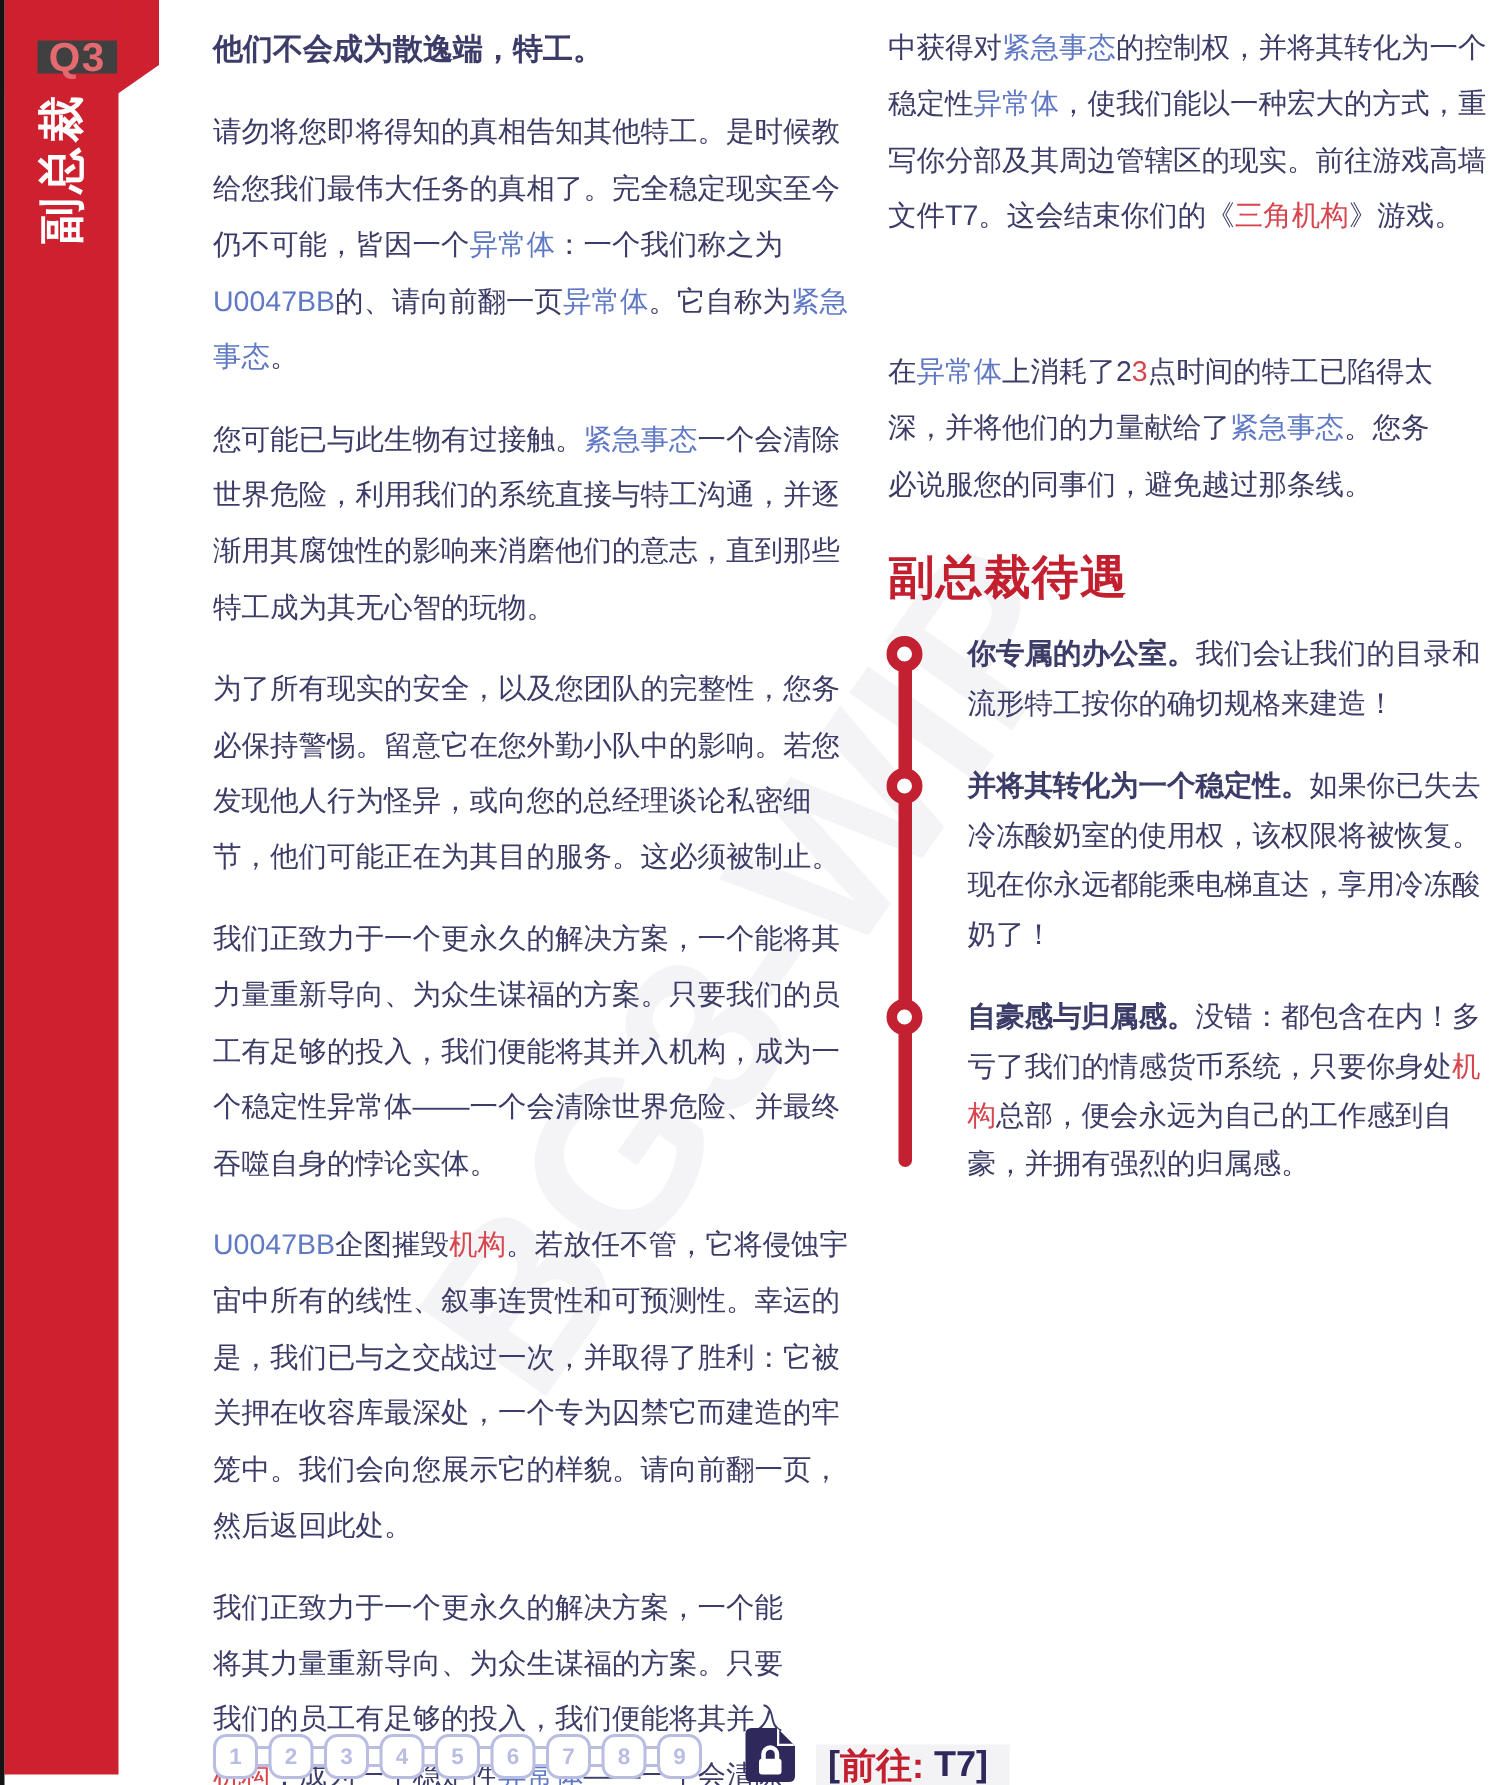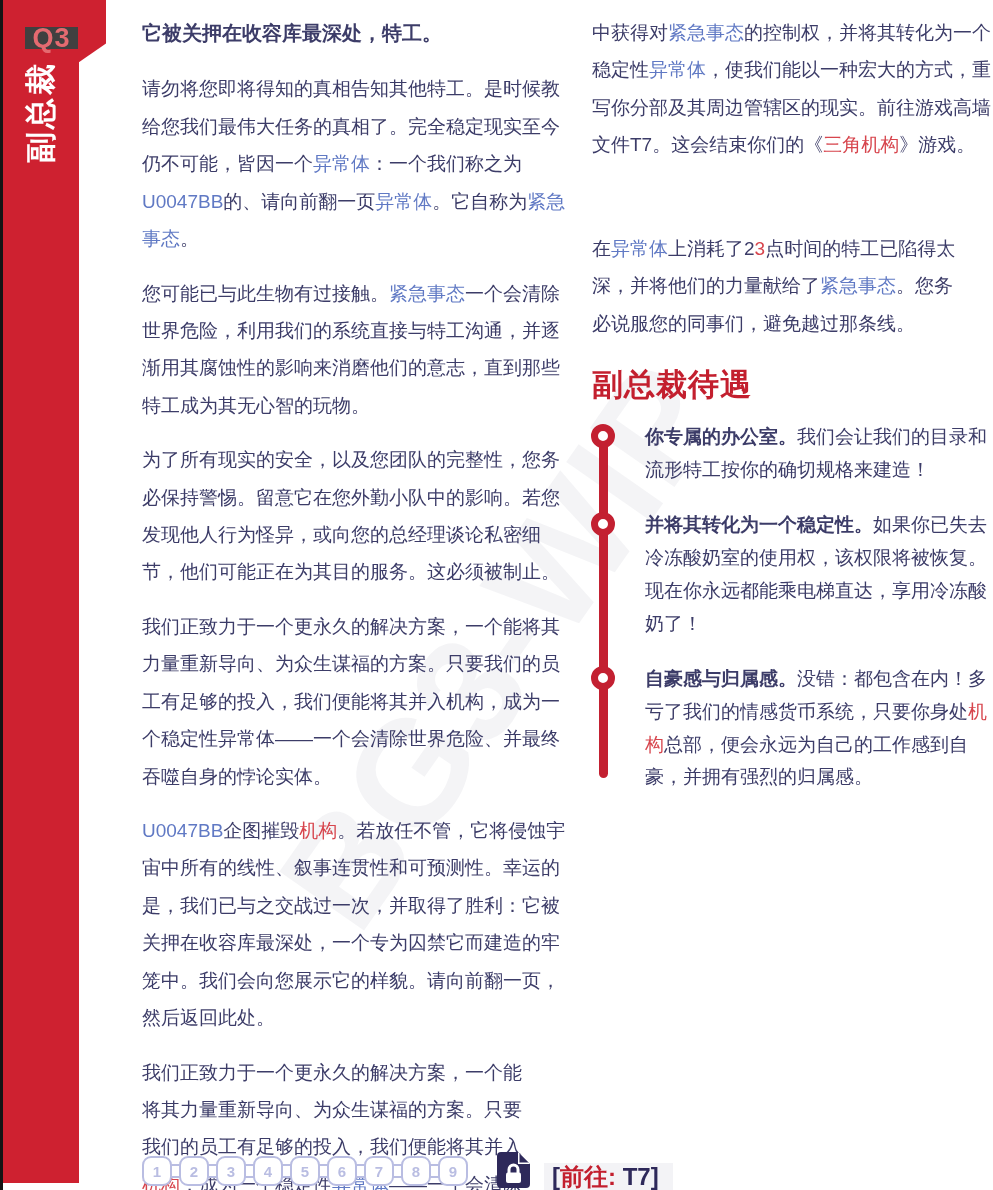--- a/index.html
+++ b/index.html
@@ -82,21 +82,21 @@
 
 <div class="sidebar-tab"></div>
 <div class="sidebar"></div>
 <div class="page-edge"></div>
 <div class="q3-box">Q3</div>
 <div class="side-title">副总裁</div>
 
 <div class="watermark">BG3-WIP</div>
 
 <div class="col col-left">
-  <p class="intro-heading">它被关押在收容库最深处，特工。</p>
+  <p class="intro-heading">他们不会成为散逸端，特工。</p>
   <p><span>请勿将您即将得知的真相告知其他特工。是时候教给您我们最伟大任务的真相了。完全稳定现实至今仍不可能，皆因一个</span><span class="seg-blue">异常体</span><span>：一个我们称之为</span><span class="seg-blue">U0047BB</span><span>的、请向前翻一页</span><span class="seg-blue">异常体</span><span>。它自称为</span><span class="seg-blue">紧急事态</span><span>。</span></p>
   <p><span>您可能已与此生物有过接触。</span><span class="seg-blue">紧急事态</span><span>一个会清除世界危险，利用我们的系统直接与特工沟通，并逐渐用其腐蚀性的影响来消磨他们的意志，直到那些特工成为其无心智的玩物。</span></p>
   <p><span>为了所有现实的安全，以及您团队的完整性，您务必保持警惕。留意它在您外勤小队中的影响。若您发现他人行为怪异，或向您的总经理谈论私密细节，他们可能正在为其目的服务。这必须被制止。</span></p>
   <p><span>我们正致力于一个更永久的解决方案，一个能将其力量重新导向、为众生谋福的方案。只要我们的员工有足够的投入，我们便能将其并入机构，成为一个稳定性异常体——一个会清除世界危险、并最终吞噬自身的悖论实体。</span></p>
   <p><span class="seg-blue">U0047BB</span><span>企图摧毁</span><span class="seg-red">机构</span><span>。若放任不管，它将侵蚀宇宙中所有的线性、叙事连贯性和可预测性。幸运的是，我们已与之交战过一次，并取得了胜利：它被关押在收容库最深处，一个专为囚禁它而建造的牢笼中。我们会向您展示它的样貌。请向前翻一页，然后返回此处。</span></p>
   <p class="narrow"><span>我们正致力于一个更永久的解决方案，一个能将其力量重新导向、为众生谋福的方案。只要我们的员工有足够的投入，我们便能将其并入</span><span class="seg-red">机构</span><span>，成为一个稳定性</span><span class="seg-blue">异常体</span><span>——一个会清除世界危险、并最终吞噬自身的悖论实体。</span></p>
 
 </div>
 
 <div class="col col-right">

